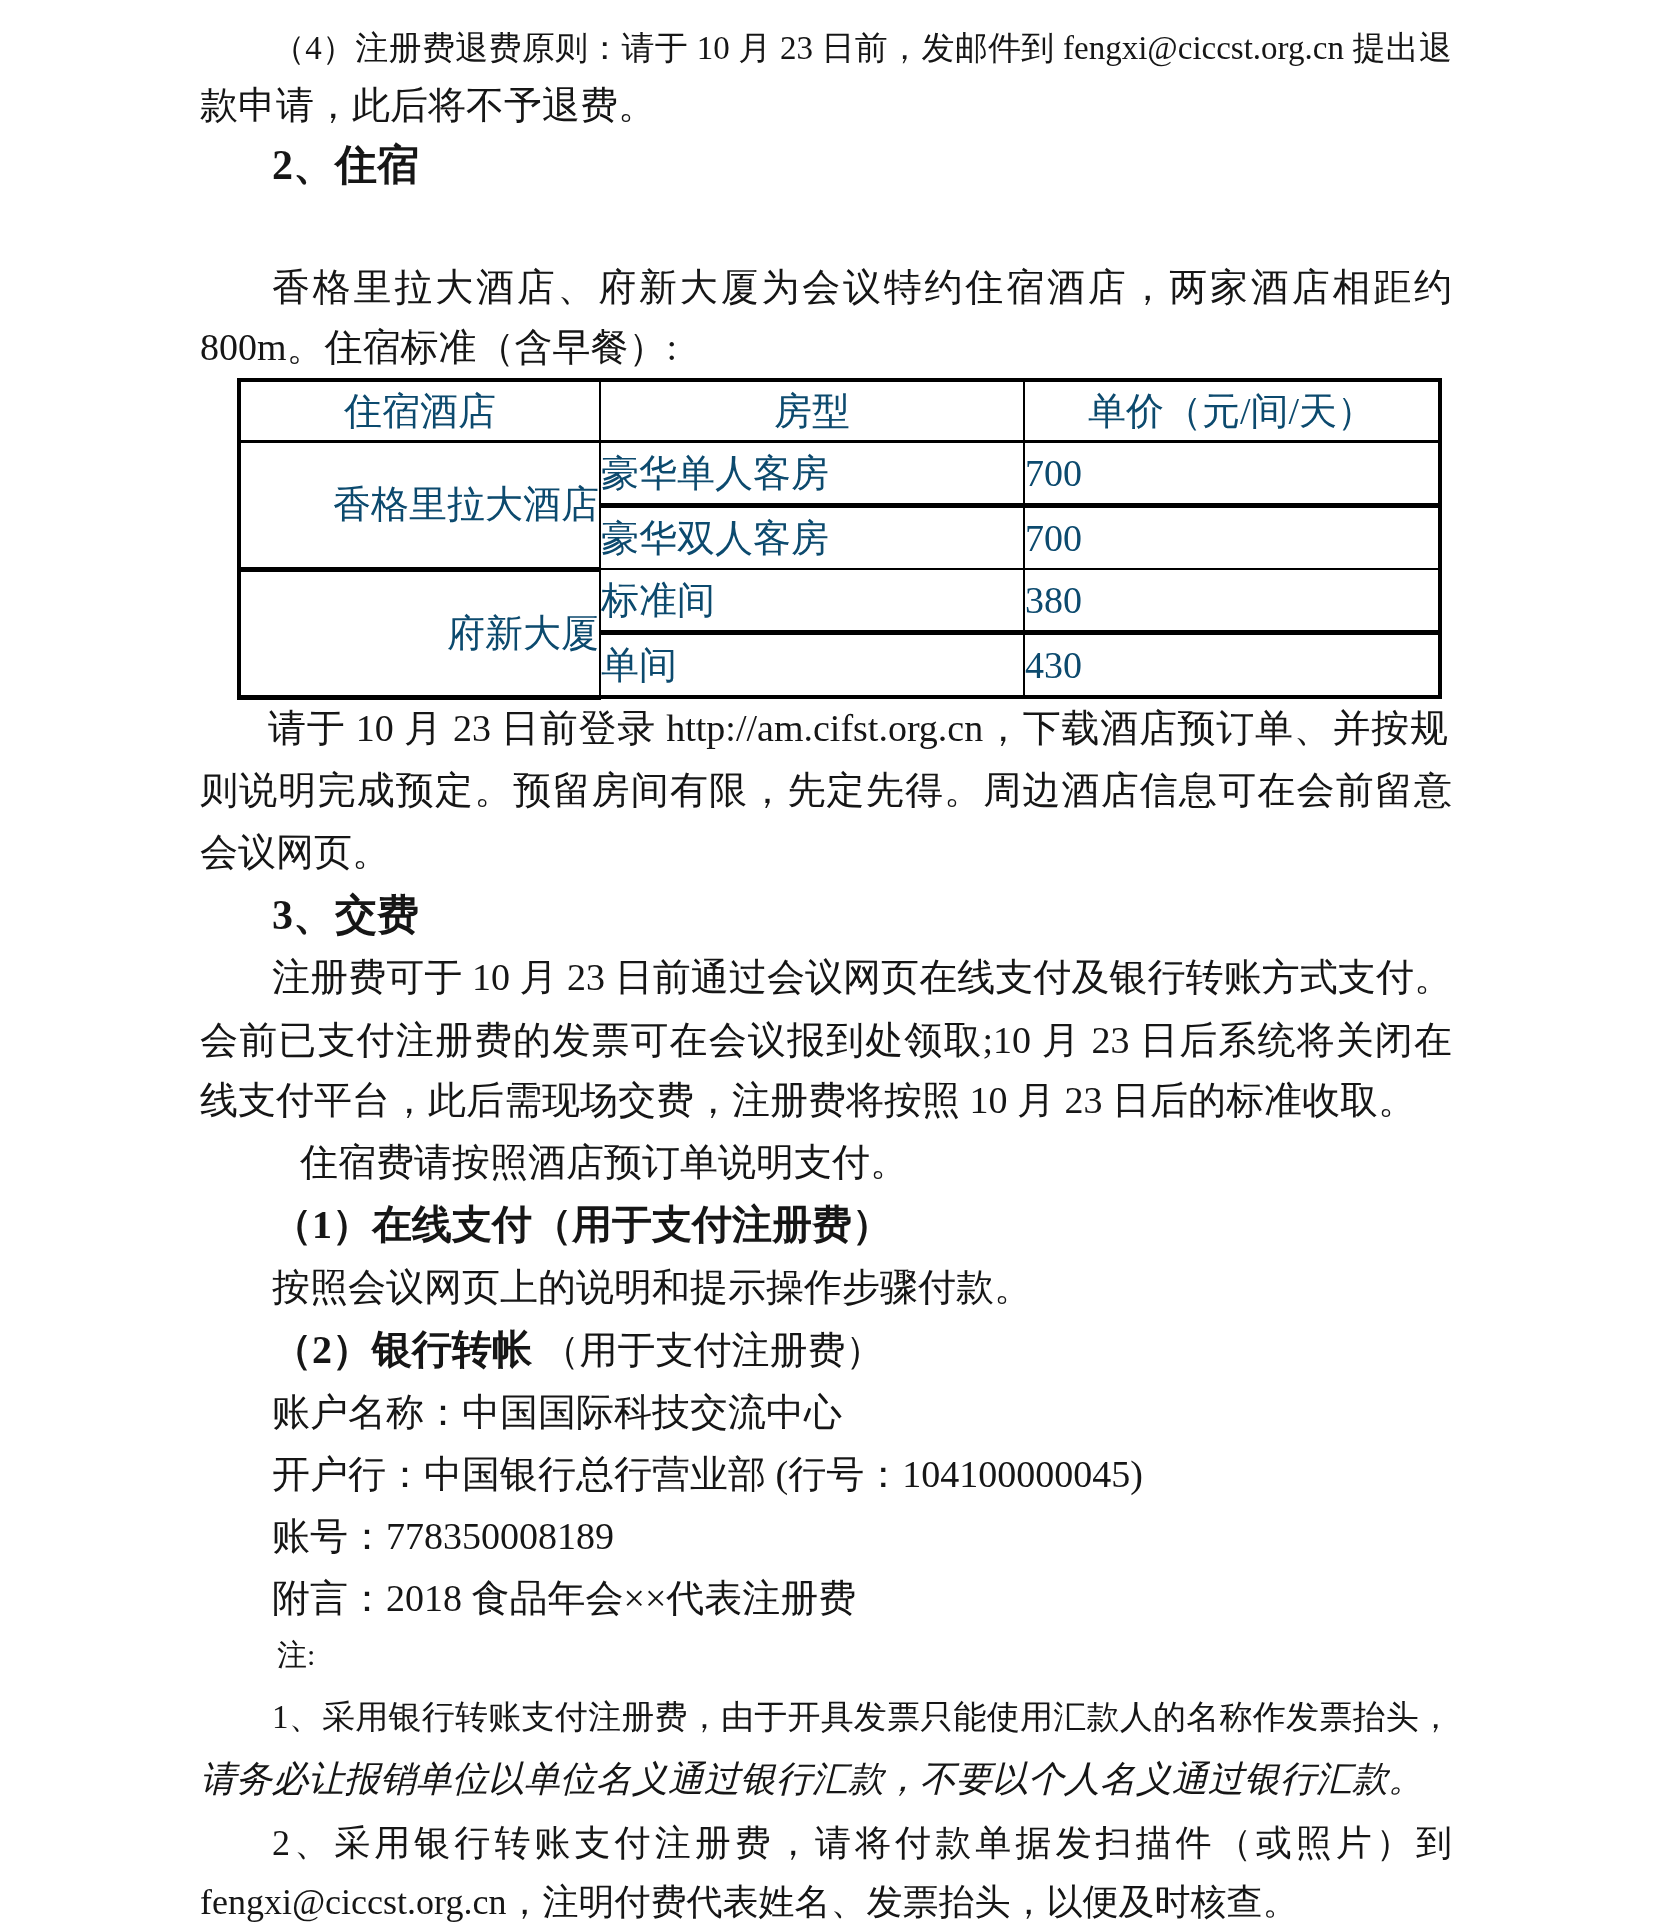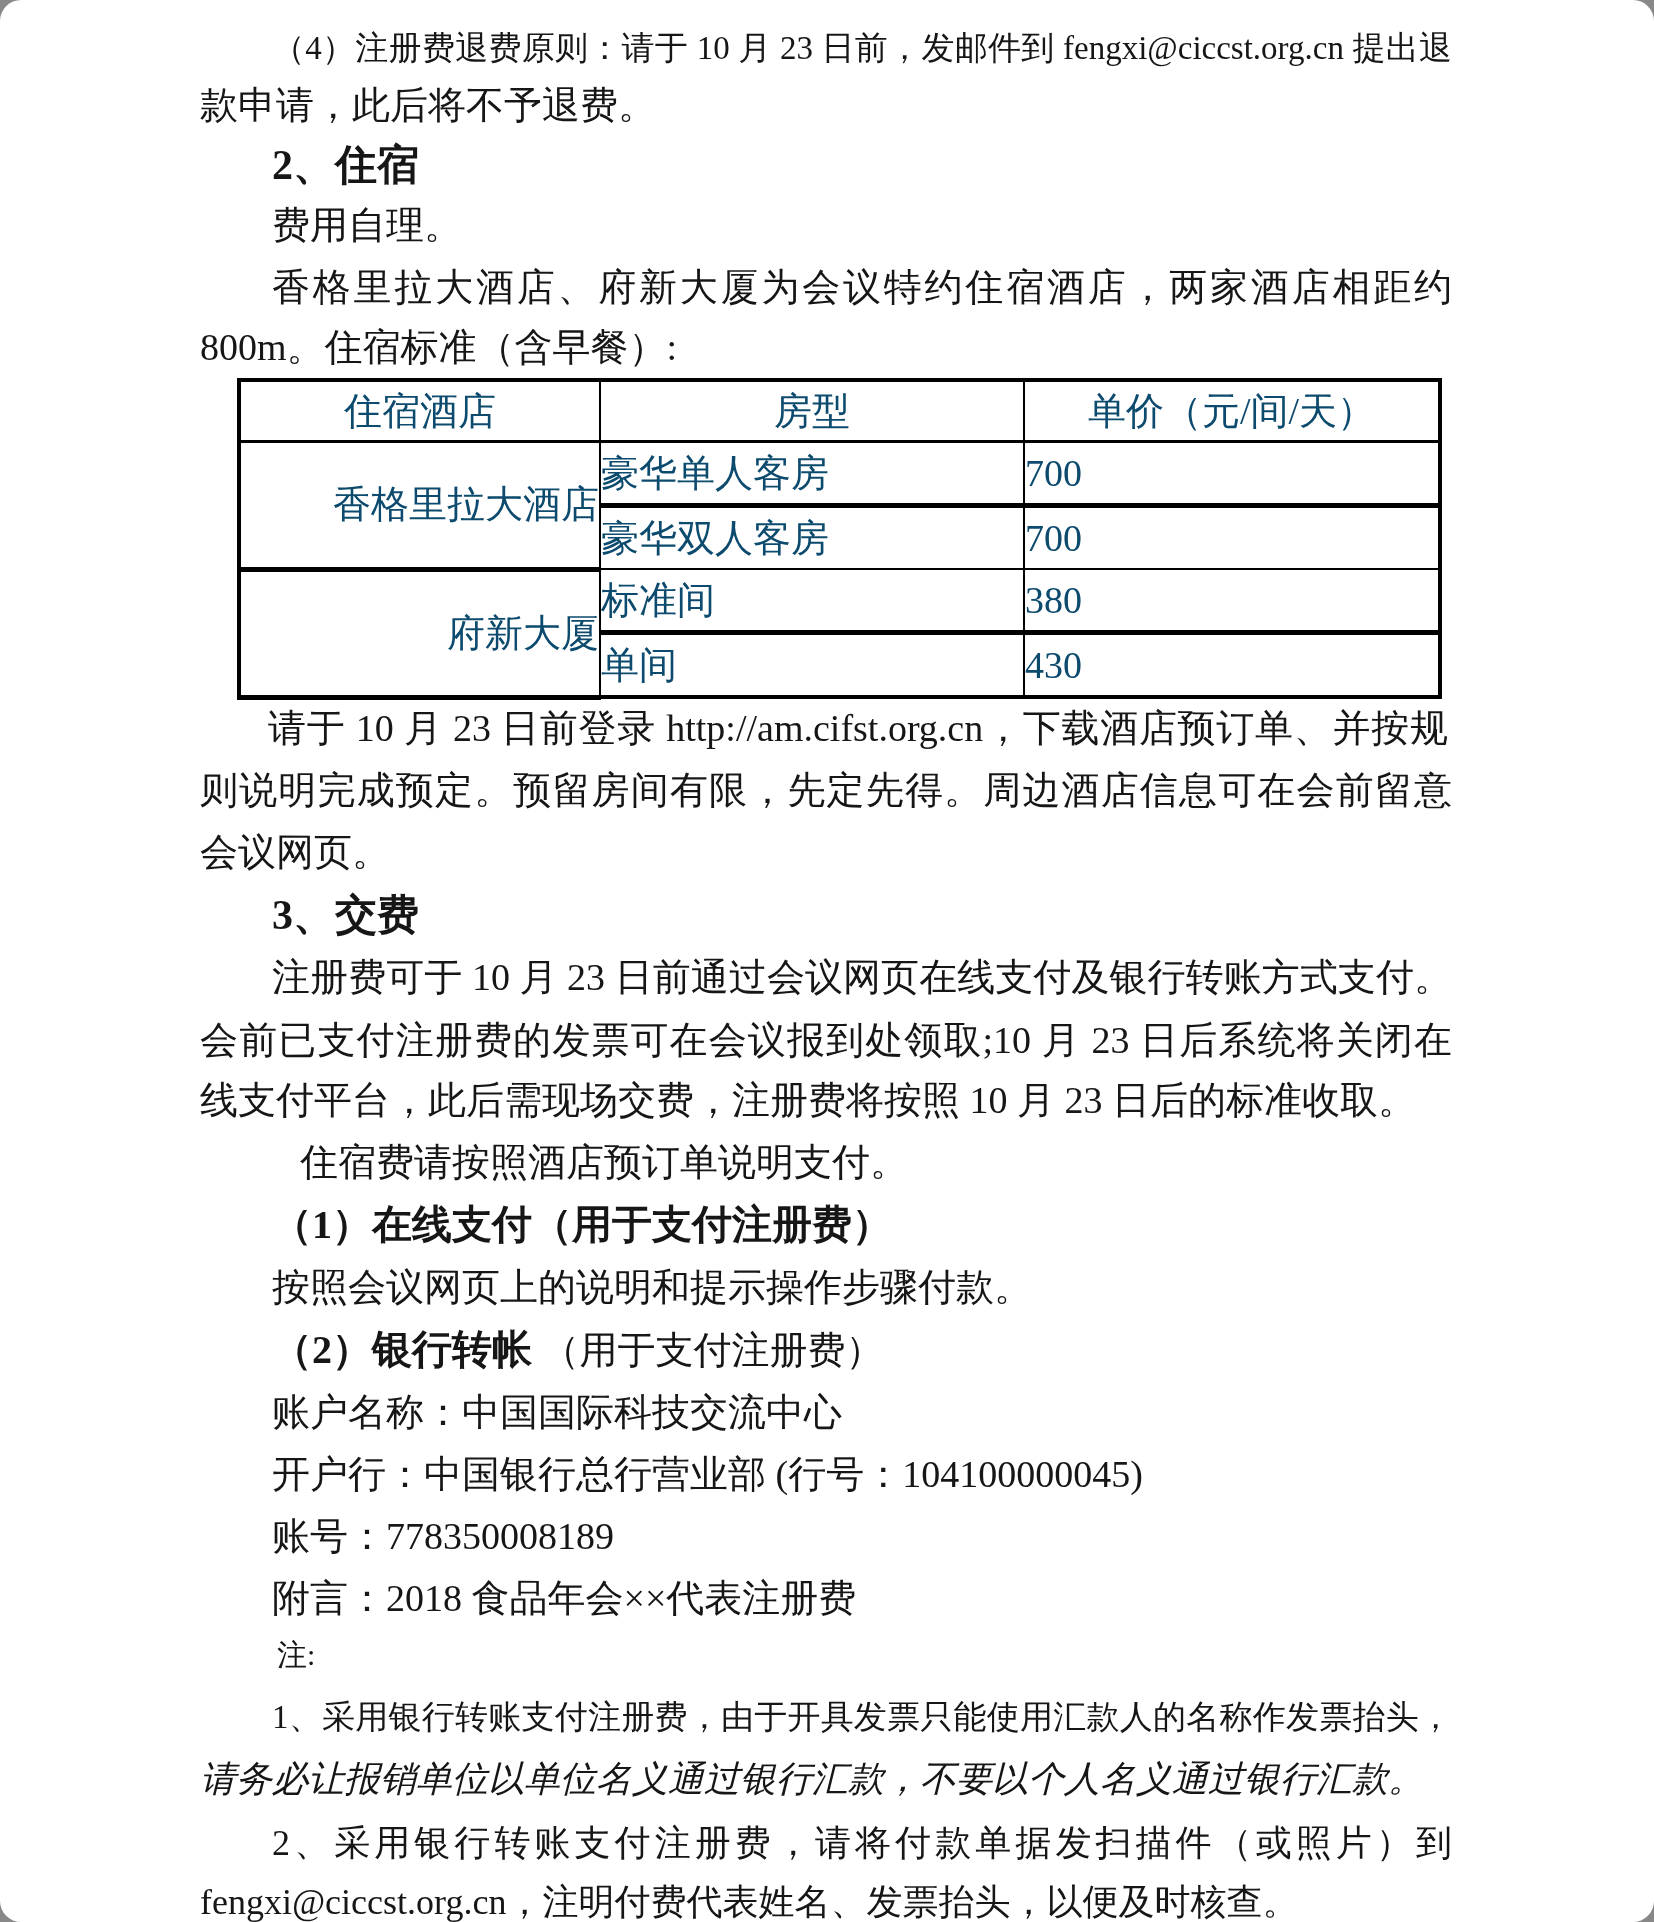--- a/index.html
+++ b/index.html
@@ -4,21 +4,20 @@
 <style>
   html,body{margin:0;padding:0;background:#888;}
   .page{
     position:relative;
     width:1654px;height:1922px;
     margin:0 auto;
     background:#ffffff;
     overflow:hidden;
     font-family:"Liberation Serif","DejaVu Serif",serif;
     color:#161616;
-    border-radius:21px;
   }
   .line{
     position:absolute;
     line-height:62px;
     font-size:38px;
     white-space:normal;
     overflow:hidden;
     height:64px;
   }
   .fill{ text-align:justify; text-align-last:justify; }
@@ -52,21 +51,20 @@
 </style>
 </head>
 <body>
 
 <div class="page">
 
   <div class="line fill" style="top: 17px; left: 272px; width: 1180px; font-size: 33px;">（4）注册费退费原则：请于 10 月 23 日前，发邮件到 fengxi@ciccst.org.cn 提出退</div>
   <div class="line" style="top: 74px; left: 200px; width: 1252px;">款申请，此后将不予退费。</div>
 
   <div class="line h1" style="top: 134px; left: 272px; width: 1180px;">2、住宿</div>
-  <div class="line" style="top: 194px; left: 272px; width: 1180px;">费用自理。</div>
   <div class="line fill" style="top: 256px; left: 272px; width: 1180px;">香格里拉大酒店、府新大厦为会议特约住宿酒店，两家酒店相距约</div>
   <div class="line" style="top: 316px; left: 200px; width: 1252px;">800m。住宿标准（含早餐）:</div>
 
   <table class="acc">
     <colgroup>
         <col style="width:361px">
         <col style="width:424px">
         <col style="width:416px">
       </colgroup>
     <tbody>

